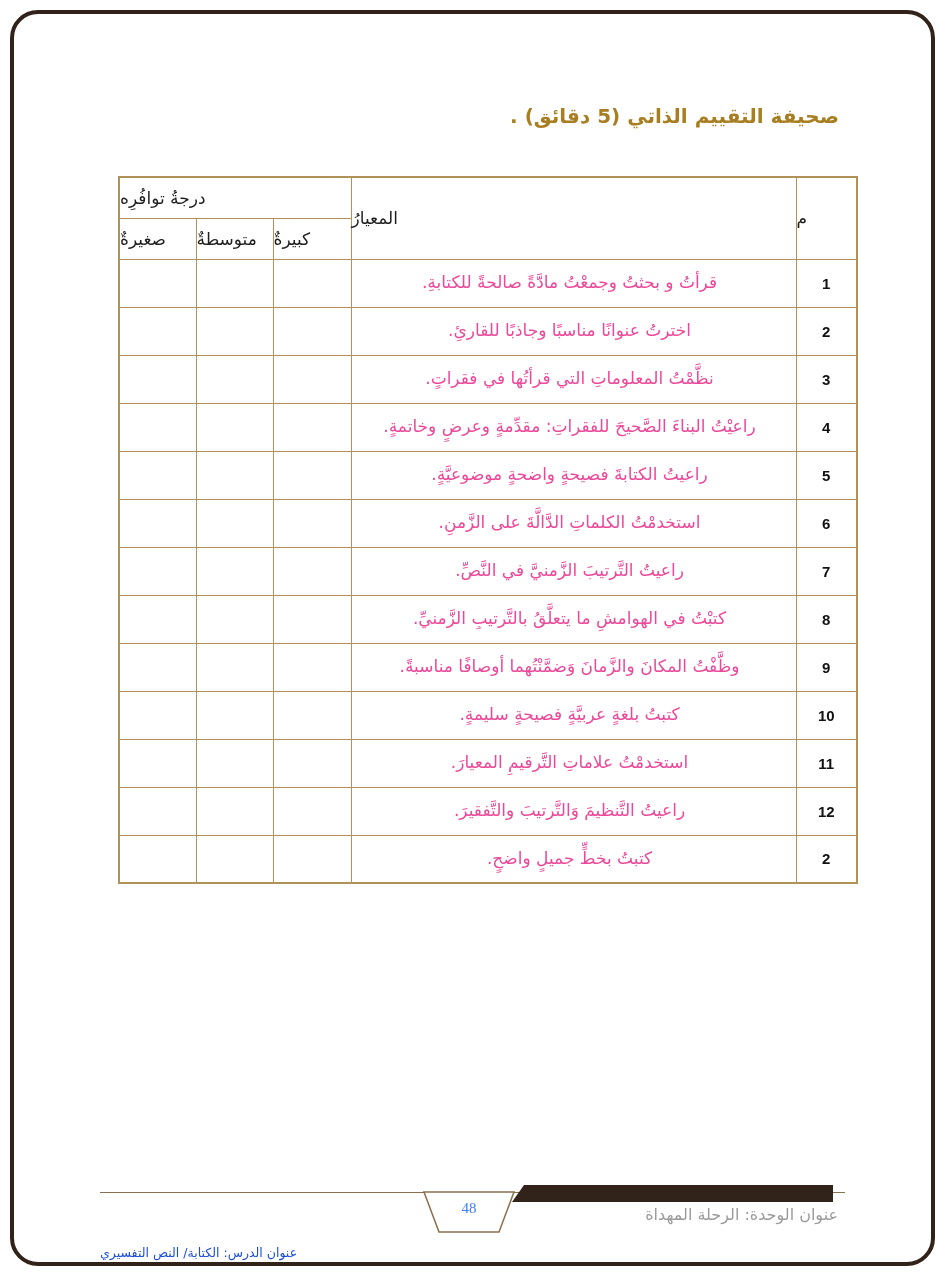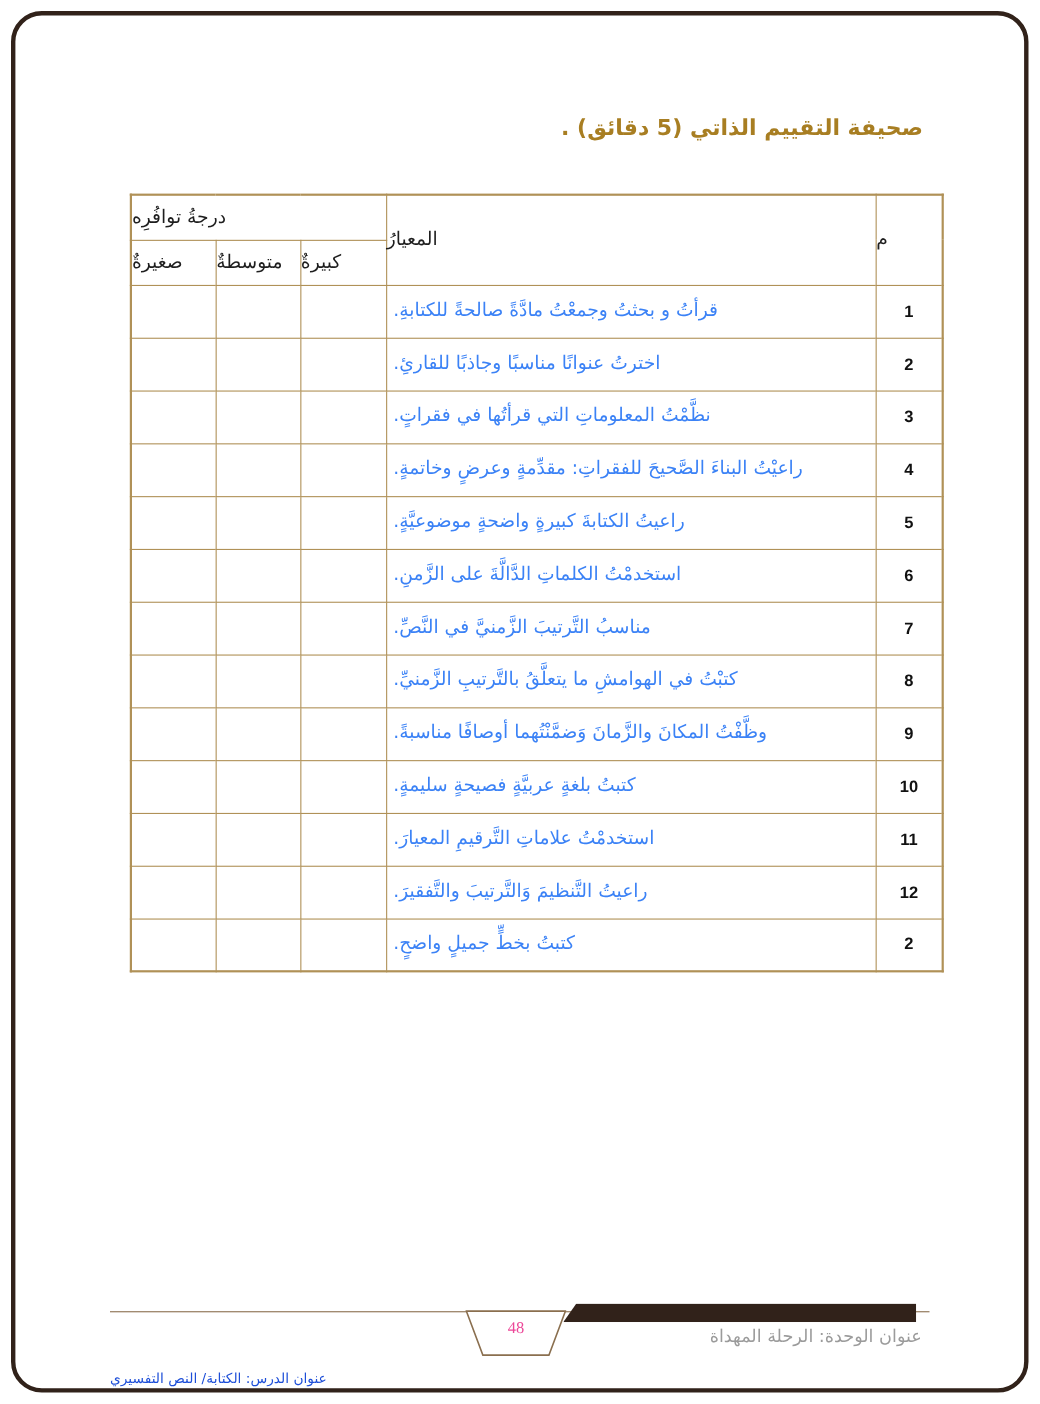--- a/index.html
+++ b/index.html
@@ -61,24 +61,24 @@
   td.td-num {
     text-align:center;
     font-weight:bold;
     font-size:15px;
     font-family:"Liberation Sans","DejaVu Sans",sans-serif;
     color:#111;
   }
   td.td-criterion {
     height:48px;
     padding:0 14px 0 6px;
-    text-align:left;
+    text-align:center;
     font-size:17px;
     line-height:1.25;
-    color:#3b82f6;
+    color:#ec4899;
   }
   td.td-rating { height:48px; background:#ffffff; }
 
   
   .footer-line {
     position:absolute;
     top:1192px; left:100px; right:100px;
     height:0;
     border-top:1.5px solid #8a6f4f;
   }
@@ -92,21 +92,21 @@
   .trapezoid {
     position:absolute;
     left:423px; top:1191px;
   }
   .page-number {
     position:absolute;
     left:423px; top:1200px;
     width:92px;
     text-align:center;
     font-size:15px;
-    color:#ec4899;
+    color:#3b82f6;
     font-family:"Liberation Serif","DejaVu Serif",serif;
   }
   .footer-right {
     position:absolute;
     right:107px; top:1205px;
     direction:rtl;
     font-size:16px;
     color:#9b9b9b;
     white-space:nowrap;
   }
@@ -173,35 +173,35 @@
         </tr>
         <tr>
           <td class="td-num">4</td>
           <td class="td-criterion">راعيْتُ البناءَ الصَّحيحَ للفقراتِ: مقدِّمةٍ وعرضٍ وخاتمةٍ.</td>
           <td class="td-rating"></td>
           <td class="td-rating"></td>
           <td class="td-rating"></td>
         </tr>
         <tr>
           <td class="td-num">5</td>
-          <td class="td-criterion">راعيتُ الكتابةَ كبيرةٍ واضحةٍ موضوعيَّةٍ.</td>
+          <td class="td-criterion">راعيتُ الكتابةَ فصيحةٍ واضحةٍ موضوعيَّةٍ.</td>
           <td class="td-rating"></td>
           <td class="td-rating"></td>
           <td class="td-rating"></td>
         </tr>
         <tr>
           <td class="td-num">6</td>
           <td class="td-criterion">استخدمْتُ الكلماتِ الدَّالَّةَ على الزَّمنِ.</td>
           <td class="td-rating"></td>
           <td class="td-rating"></td>
           <td class="td-rating"></td>
         </tr>
         <tr>
           <td class="td-num">7</td>
-          <td class="td-criterion">مناسبُ التَّرتيبَ الزَّمنيَّ في النَّصِّ.</td>
+          <td class="td-criterion">راعيتُ التَّرتيبَ الزَّمنيَّ في النَّصِّ.</td>
           <td class="td-rating"></td>
           <td class="td-rating"></td>
           <td class="td-rating"></td>
         </tr>
         <tr>
           <td class="td-num">8</td>
           <td class="td-criterion">كتبْتُ في الهوامشِ ما يتعلَّقُ بالتَّرتيبِ الزَّمنيِّ.</td>
           <td class="td-rating"></td>
           <td class="td-rating"></td>
           <td class="td-rating"></td>

